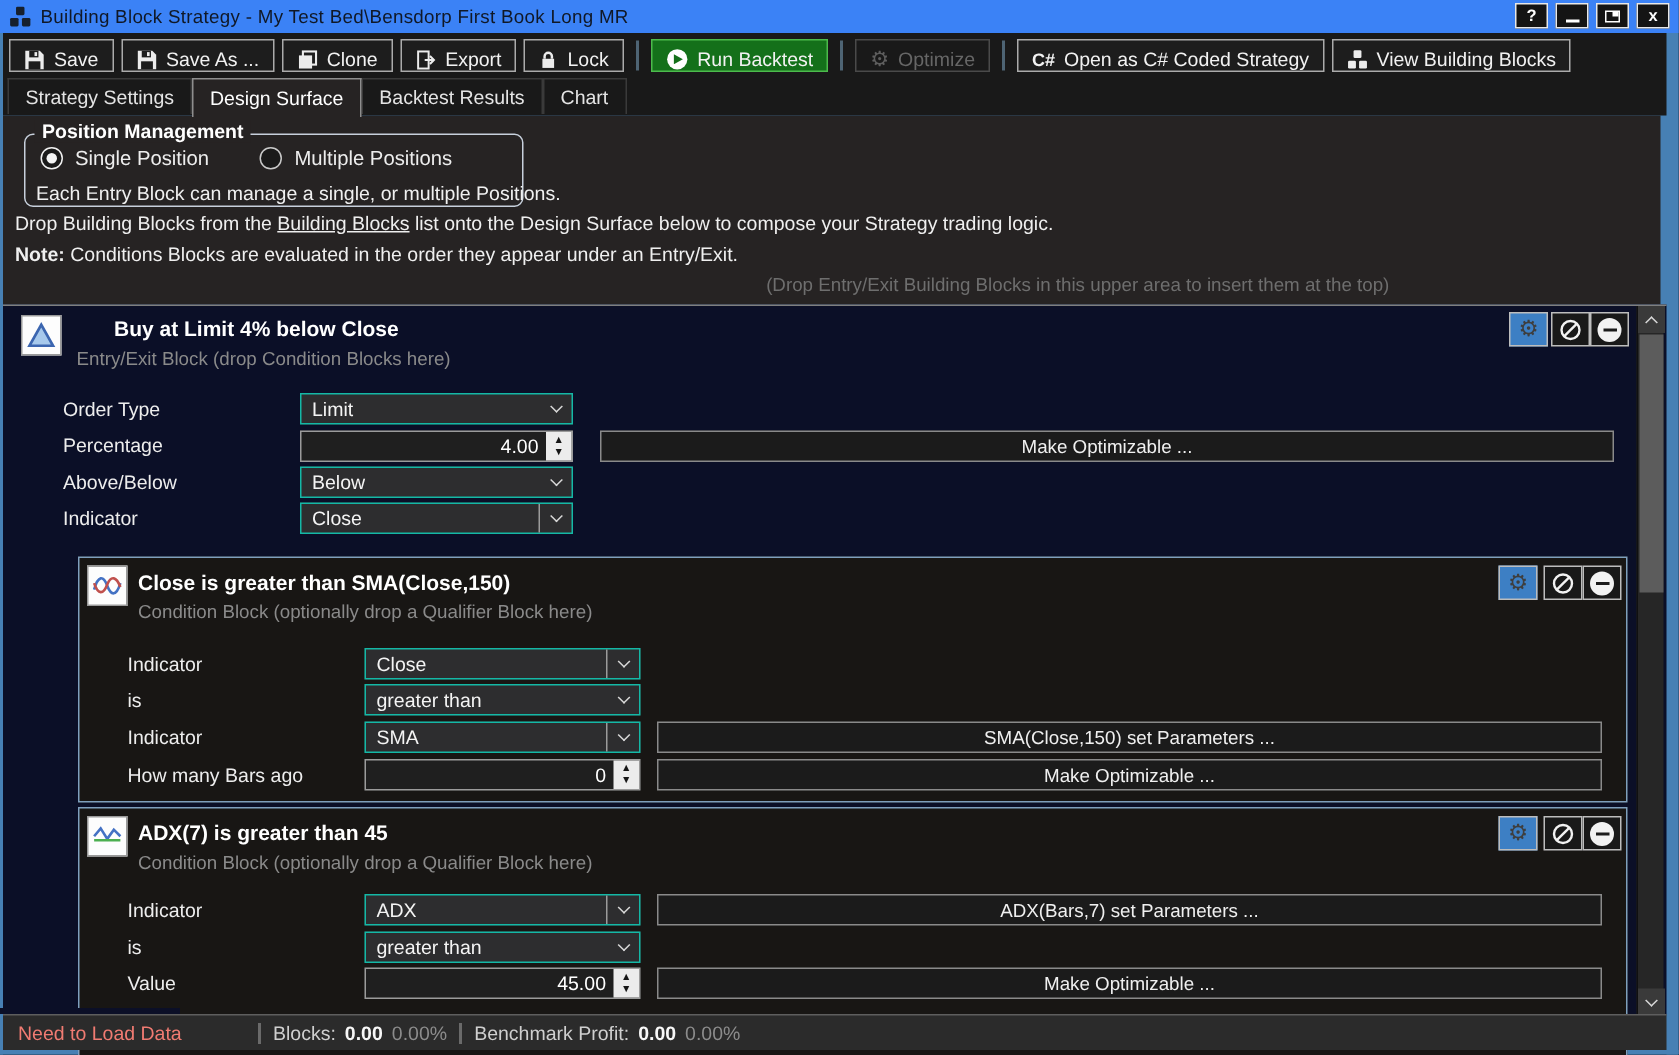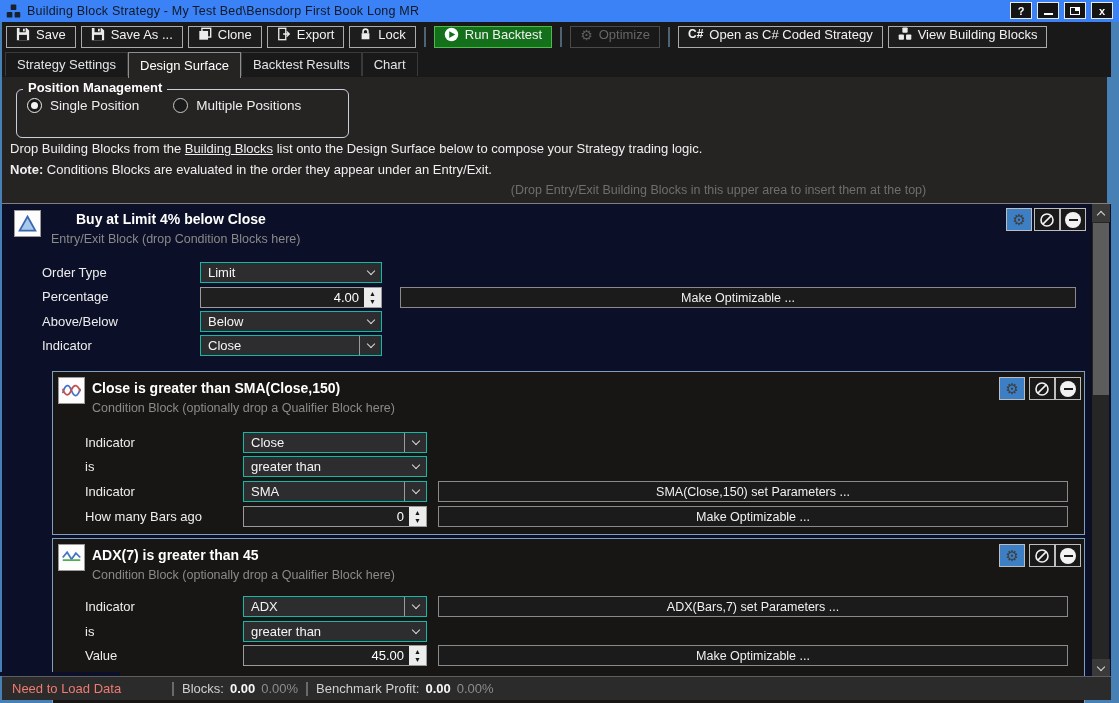--- a/index.html
+++ b/index.html
@@ -16,21 +16,21 @@
   .wbtn2 { width:22px; height:17px; background:#141414; border:1px solid #E8E8E8; color:#fff;
            display:flex; align-items:center; justify-content:center; font-size:11px; font-weight:bold; }
   .glyph-min { display:block; width:9px; height:2px; background:#fff; margin-top:7px; }
   .glyph-max { display:block; width:10px; height:8px; border:1.5px solid #fff; position:relative; }
   .glyph-max::after { content:""; position:absolute; right:0; top:0; width:4px; height:3px; background:#fff; }
 
   
   .toolbar { position:absolute; left:2px; top:22px; width:1109px; height:30px; background:#191919;
              display:flex; align-items:center; padding-left:4px; gap:5px; }
   .tbtn { height:22px; background:#1D1D1D; border:1px solid #ABABAB; color:#F2F2F2; font-size:13px;
-          display:inline-flex; align-items:flex-start; gap:6px; padding:0 9px; cursor:default; white-space:nowrap; }
+          display:inline-flex; align-items:flex-end; gap:6px; padding:0 9px; cursor:default; white-space:nowrap; }
   .tbtn svg { display:block; }
   .tbtn.green { background:#14701A; border-color:#4CBB4C; }
   .tbtn.disabled { color:#666; border-color:#4A4A4A; background:#191919; }
   .tsep { width:2px; height:20px; background:#4E6474; margin:0 3px; }
   .csharp-glyph { font-weight:bold; font-size:12px; color:#F2F2F2; }
   .tbtn.disabled .gear-glyph { color:#5E5E5E; font-size:14px; }
 
   
   .tabbar { position:absolute; left:2px; top:52px; width:1109px; height:25px; background:#191919;
             display:flex; align-items:flex-start; padding-left:3px; }
@@ -220,20 +220,21 @@
   <div class="panel">
     <div class="groupbox">
       <div class="groupbox-label">Position Management</div>
       <div class="radio-row">
         <span class="radio checked"></span>
         <span>Single Position</span>
         <span class="radio-gap"></span>
         <span class="radio"></span>
         <span>Multiple Positions</span>
       </div>
+      <div class="groupbox-desc">Each Entry Block can manage a single, or multiple Positions.</div>
     </div>
     <div class="instr1"><span>Drop Building Blocks from the </span><span class="link">Building Blocks</span><span> list onto the Design Surface below to compose your Strategy trading logic.</span></div>
     <div class="instr2"><b>Note:</b><span> Conditions Blocks are evaluated in the order they appear under an Entry/Exit.</span></div>
     <div class="drop-hint">(Drop Entry/Exit Building Blocks in this upper area to insert them at the top)</div>
   </div>
 
   <div class="surface">
 
     <div class="blk-icon" style="left:12px; top:6px;">
       <svg width="21" height="21" viewBox="0 0 24 24">

